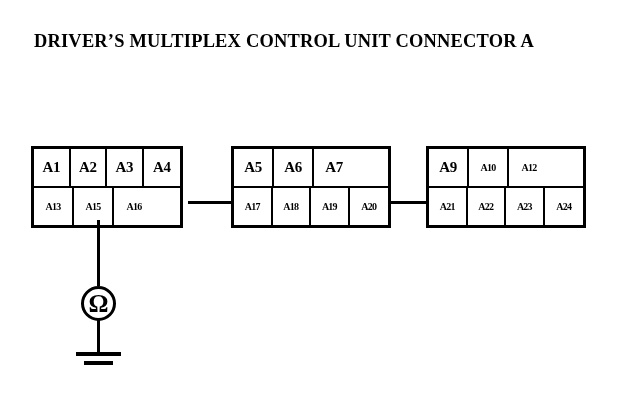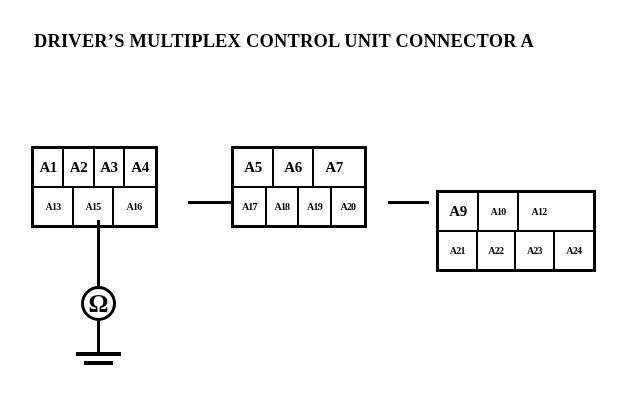--- a/index.html
+++ b/index.html
@@ -55,23 +55,23 @@
     align-items: center;
     justify-content: center;
     font-size: 15px;
     font-weight: bold;
     color: #000000;
     line-height: 1;
     letter-spacing: -0.4px;
   }
   .pin-cell:last-child { border-right: none; }
 
-  #block-1 { left: 31px;  width: 127px; }
-  #block-2 { left: 231px; width: 136px; }
-  #block-3 { left: 436px; width: 160px; margin-top: 44px; }
+  #block-1 { left: 31px;  width: 152px; }
+  #block-2 { left: 231px; width: 160px; }
+  #block-3 { left: 426px; width: 160px; }
 
   
   .pin-cell.wide { font-size: 10px; letter-spacing: -0.8px; }
 
   
   .link-wire {
     position: absolute;
     height: 3px;
     background: #000000;
     top: 201px;

